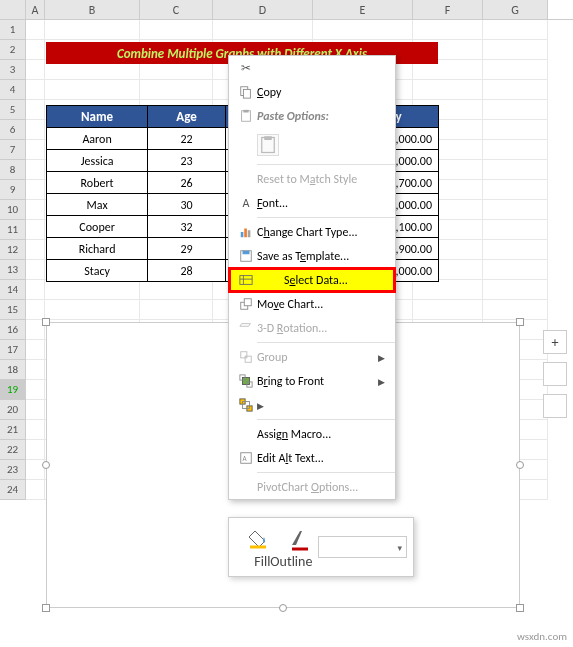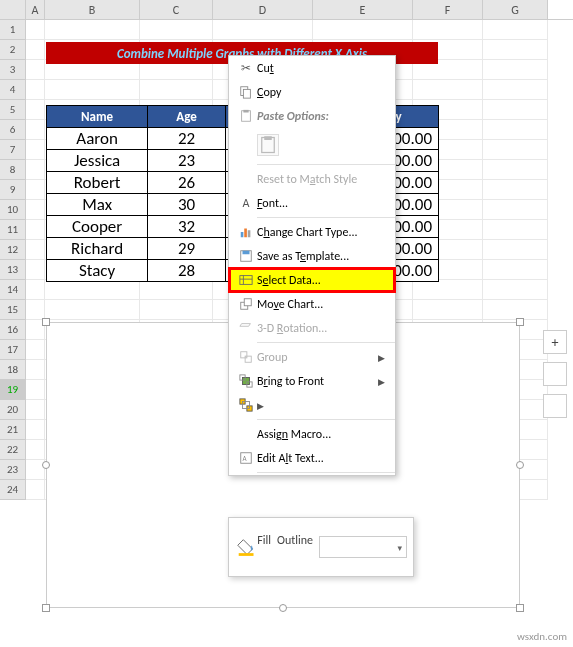--- a/index.html
+++ b/index.html
@@ -10,26 +10,26 @@
 .corner { width: 26px; background: #e6e6e6; border-right: 1px solid #ccc; }
 .col-h { background: #e6e6e6; border-right: 1px solid #ccc; display: flex; align-items: center; justify-content: center; color: #555; font-size: 12px; }
 .wA { width: 19px; } .wB { width: 95px; } .wC { width: 73px; } .wD { width: 100px; } .wE { width: 100px; } .wF { width: 70px; } .wG { width: 65px; }
 
 .row { display: flex; height: 20px; }
 .row-h { width: 26px; background: #e6e6e6; border-right: 1px solid #ccc; border-bottom: 1px solid #ccc; display: flex; align-items: center; justify-content: center; color: #555; font-size: 11px; }
 .row-h.sel { background: #ccc; color: #0a0; }
 .cell { border-right: 1px solid #e8e8e8; border-bottom: 1px solid #e8e8e8; }
 
 
-.banner { position: absolute; left: 46px; top: 42px; width: 392px; height: 22px; background: #c00000; color: #7dd3fc; font-weight: bold; font-style: italic; font-size: 13px; display: flex; align-items: center; justify-content: center; }
+.banner { position: absolute; left: 46px; top: 42px; width: 392px; height: 22px; background: #c00000; color: #bef264; font-weight: bold; font-style: italic; font-size: 13px; display: flex; align-items: center; justify-content: center; }
 
 
 .dtable { position: absolute; left: 46px; top: 105px; width: 393px; border-collapse: collapse; }
 .dtable th { background: #2f5597; color: #fff; font-weight: bold; height: 22px; border: 1px solid #000; font-size: 13px; }
-.dtable td { background: #fff; height: 22px; border: 1px solid #000; text-align: center; font-size: 17px; }
+.dtable td { background: #fff; height: 22px; border: 1px solid #000; text-align: center; font-size: 12px; }
 .dtable td.sal { text-align: right; padding-right: 6px; }
 .dtable td.sal::before { content: "$"; float: left; margin-left: 6px; }
 
 
 .chart { position: absolute; left: 46px; top: 322px; width: 474px; height: 286px; border: 1px solid #ccc; background: #fff; }
 .chart .h { position: absolute; width: 8px; height: 8px; background: #fff; border: 1px solid #999; border-radius: 50%; }
 .chart .h.t { top: -5px; left: 50%; margin-left: -4px; }
 .chart .h.b { bottom: -5px; left: 50%; margin-left: -4px; }
 .chart .h.l { left: -5px; top: 50%; margin-top: -4px; }
 .chart .h.r { right: -5px; top: 50%; margin-top: -4px; }
@@ -45,29 +45,29 @@
 
 
 .ctx { position: absolute; left: 228px; top: 55px; width: 168px; background: #fff; border: 1px solid #ccc; box-shadow: 2px 2px 6px rgba(0,0,0,0.25); font-size: 12px; }
 .ctx .mi { display: flex; align-items: center; height: 24px; padding: 0 10px 0 6px; cursor: pointer; }
 .ctx .mi.disabled { color: #aaa; }
 .ctx .mi .ic { width: 22px; display: flex; justify-content: center; color: #555; font-size: 12px; }
 .ctx .mi .ic svg { width: 14px; height: 14px; }
 .ctx .mi .lbl { flex: 1; }
 .ctx .mi .arr { font-size: 9px; color: #555; }
 .ctx .sep { height: 1px; background: #e0e0e0; margin: 2px 0 2px 28px; }
-.ctx .hl { background: #ffff00; outline: 3px solid #ff0000; outline-offset: -2px; }
+.ctx .hl { background: #ffff00; outline: 3px solid #ff0000; outline-offset: -2px; gap: 27px; }
 .ctx .po-lbl { font-weight: bold; color: #888; font-style: italic; }
 .ctx .po-icons { height: 34px; padding-left: 28px; display: flex; align-items: center; gap: 4px; }
 .ctx .poi { width: 22px; height: 22px; border: 1px solid #ddd; display: flex; align-items: center; justify-content: center; font-size: 11px; color: #888; background: #fafafa; }
 .ctx u { text-decoration: underline; }
 
 
 .mt { position: absolute; left: 228px; top: 517px; width: 186px; height: 60px; background: #fff; border: 1px solid #ccc; box-shadow: 2px 2px 6px rgba(0,0,0,0.2); display: flex; align-items: center; padding: 4px 6px; gap: 6px; }
-.mt .tb { display: flex; flex-direction: row; align-items: flex-start; width: 36px; font-size: 12px; color: #444; cursor: pointer; }
+.mt .tb { display: flex; flex-direction: column; align-items: flex-end; width: 36px; font-size: 14px; color: #444; cursor: pointer; }
 .mt .tb .tic { width: 24px; height: 28px; display: flex; align-items: center; justify-content: center; position: relative; }
 .mt .dd { width: 90px; height: 22px; border: 1px solid #ccc; display: flex; align-items: center; justify-content: flex-end; padding-right: 4px; font-size: 9px; color: #666; cursor: pointer; }
 
 .watermark { position: absolute; right: 6px; bottom: 4px; font-size: 11px; color: #999; }
 </style>
 </head>
 <body>
 
 <div class="col-headers">
   <div class="corner"></div>
@@ -404,21 +404,20 @@
   <div class="sbtn">
       <span><svg viewBox="0 0 16 16">
           <path d="M1 2 L15 2 L9 8 L9 14 L7 12 L7 8 Z" fill="#888"></path>
         </svg></span>
     </div>
 </div>
 
 <div class="ctx">
   <div class="mi">
       <span class="ic">✂</span>
-      <span class="lbl"><span>Cu</span><u>t</u></span>
     </div>
   <div class="mi">
       <span class="ic">
         <svg viewBox="0 0 16 16">
           <rect x="2" y="2" width="8" height="10" fill="none" stroke="#888"></rect>
           <rect x="5" y="5" width="8" height="10" fill="#fff" stroke="#888"></rect>
         </svg>
       </span>
       <span class="lbl"><u>C</u>opy</span>
     </div>
@@ -535,20 +534,24 @@
   <div class="mi">
       <span class="ic">
         <svg viewBox="0 0 16 16">
           <rect x="2" y="2" width="12" height="12" fill="none" stroke="#888"></rect>
           <text x="4" y="11" font-size="8" fill="#888">A</text>
         </svg>
       </span>
       <span class="lbl">Edit A<u>l</u>t Text...</span>
     </div>
   <div class="sep"></div>
+  <div class="mi disabled">
+      <span class="ic"></span>
+      <span class="lbl">PivotChart <u>O</u>ptions...</span>
+    </div>
 </div>
 
 <div class="mt">
   <div class="tb">
     <div class="tic">
         <svg viewBox="0 0 24 24">
           <path d="M6 4 L16 14 L10 20 L0 10 Z" transform="translate(3,0)" fill="none" stroke="#666"></path>
           <path d="M4 20 L20 20" stroke="#ffc000" stroke-width="3"></path>
           <path d="M18 10 Q20 14 18 16 Q16 14 18 10" fill="#5b9bd5"></path>
         </svg>

